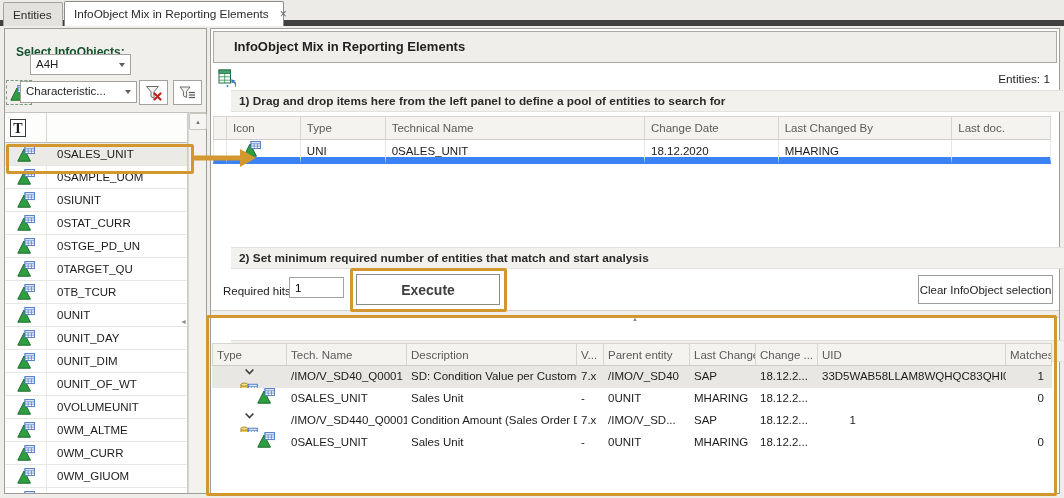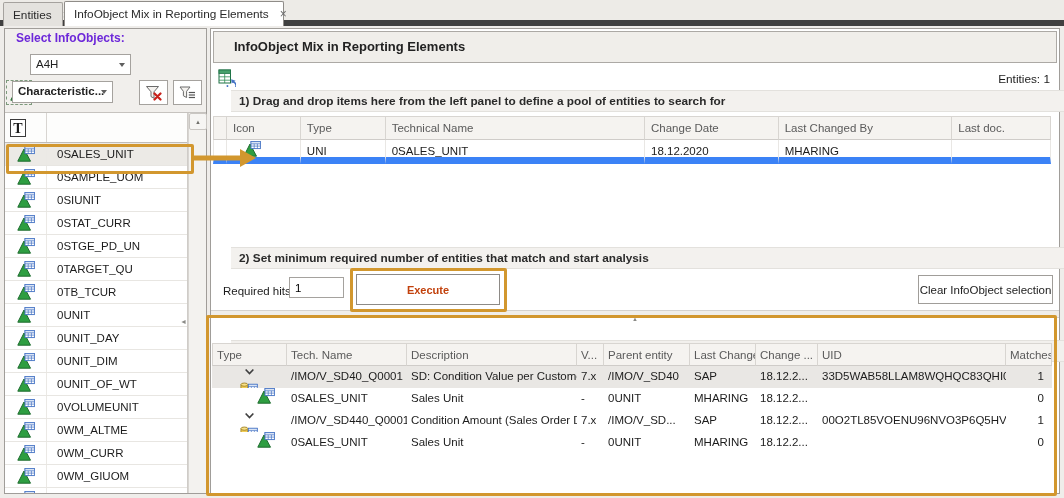--- a/index.html
+++ b/index.html
@@ -15,25 +15,25 @@
   .tab.active { background:#FFFFFF; height:25px; top:1px; z-index:3; border-color:#8F8C88; }
   .tab .close { color:#6b6b6b; font-size:12px; line-height:10px; padding:0 1px; }
   .tab-label { color:#2a2a2a; font-size:11.8px; white-space:nowrap; }
 
   
   .panel { position:absolute; border:1px solid #A09D99; background:#F1EFEC; }
   #left-panel  { left:4px;  top:28px; width:203px; height:466px; }
   #main-panel  { left:210px; top:28px; width:850px; height:466px; background:#FFFFFF; }
 
   
-  .lp-title { position:absolute; left:11px; top:2px; font-weight:bold; font-size:12px; color:#6d28d9; }
+  .lp-title { position:absolute; left:11px; top:16px; font-weight:bold; font-size:12px; color:#14532d; }
   .combo { position:absolute; background:#fff; border:1px solid #A5A29E; height:21px; padding:3px 18px 0 5px; font-size:11.5px; color:#222; cursor:default; }
   .combo::after { content:""; position:absolute; right:5px; top:8px; border-left:3.5px solid transparent; border-right:3.5px solid transparent; border-top:4.5px solid #5f5f5f; }
   #combo-system { left:25px; top:25px; width:101px; }
-  #combo-type   { left:7px; top:52px; width:101px; height:22px;font-weight:bold; }
+  #combo-type   { left:15px; top:52px; width:117px; height:22px; }
   .iconbtn { position:absolute; background:#F6F5F2; border:1px solid #A5A29E; display:flex; align-items:center; justify-content:center; cursor:default; }
   #btn-infoobject { left:1px; top:51px; width:26px; height:25px; background:transparent; border:1px dashed #7d9a7d; }
   #btn-clear-filter { left:134px; top:51px; width:29px; height:25px; background:#fff; }
   #btn-filter-menu  { left:168px; top:51px; width:29px; height:25px; background:#fff; }
   #lp-sep { position:absolute; left:0; top:83px; width:201px; height:1px; background:#C6C3BF; }
 
   #llist { position:absolute; left:0; top:84px; width:183px; bottom:0; background:#fff; overflow:hidden; border-right:1px solid #CFCCC8; }
   #llist-header { height:30px; display:flex; align-items:center; border-bottom:1px solid #BFBCB8; background:#FDFDFC; }
   #llist-header .hc1 { width:42px; height:100%; display:flex; align-items:center; padding-left:5px; border-right:1px solid #D8D5D1; }
   .tbox { display:inline-block; width:16px; height:18px; border:1px solid #3a3a3a; font-family:"Liberation Serif","DejaVu Serif",serif; font-weight:bold; font-size:14px; line-height:17px; text-align:center; background:#fff; }
@@ -62,21 +62,21 @@
   .phead .cell { background:#F5F3F0; color:#5a5a5a; border-top:1px solid #D8D5D1; border-bottom:1px solid #CFCCC9; border-right:1px solid #D8D5D1; }
   .phead .cell:first-child { border-left:1px solid #D8D5D1; }
   .pdata .cell { background:#fff; border-bottom:7px solid #3b82f6; border-right:1px solid #E9E7E4; }
   .pdata .cell:first-child { border-left:1px solid #E9E7E4; }
   .pc0{width:12px;padding:0;} .pc1{width:74px;} .pc2{width:85px;} .pc3{width:260px;} .pc4{width:134px;} .pc5{width:174px;} .pc6{width:99px;}
   .pdata .pc1 { display:flex; align-items:center; padding-left:16px; }
 
   
   #req-label { position:absolute; left:12px; top:252px; line-height:20px; }
   #req-input { position:absolute; left:78px; top:248px; width:55px; height:21px; border:1px solid #A5A29E; padding:0 0 0 5px; font:inherit; background:#fff; }
-  #execute-btn { position:absolute; left:145px; top:245px; width:144px; height:31px; background:#fff; border:1px solid #8d8a86; font-weight:bold; font-size:11px; color:#c2410c; }
+  #execute-btn { position:absolute; left:145px; top:245px; width:144px; height:31px; background:#fff; border:1px solid #8d8a86; font-weight:bold; font-size:14px; color:#404040; }
   #clear-btn { position:absolute; left:707px; top:246px; width:135px; height:29px; background:#fff; border:1px solid #A09D99; font-size:11.5px; color:#222; }
 
   
   #splitter { position:absolute; left:0; top:281px; width:848px; height:8px; background:#F0EEEA; border-top:1px solid #D5D2CE; border-bottom:1px solid #D5D2CE; text-align:center; }
   #splitter .grip { font-size:6px; color:#8a8a86; line-height:6px; }
   #lsplit-arrow { position:absolute; left:180px; top:318px; font-size:7px; color:#8a8a86; z-index:5; }
 
   
   #result-table { position:absolute; left:1px; top:314px; width:840px; }
   .rrow { display:flex; }
@@ -445,21 +445,20 @@
               <use href="#sym-rep"></use>
             </svg>
           <span>REP</span>
         </div>
         <div class="cell rc1">/IMO/V_SD440_Q0001</div>
         <div class="cell rc2">Condition Amount (Sales Order D...</div>
         <div class="cell rc3">7.x</div>
         <div class="cell rc4">/IMO/V_SD...</div>
         <div class="cell rc5">SAP</div>
         <div class="cell rc6">18.12.2...</div>
-        <div class="cell rc7">00O2TL85VOENU96NVO3P6Q5HV</div>
         <div class="cell rc8 val">1</div>
       </div>
 
       <div class="rrow rdata">
         <div class="cell rc0 type-cell child">
           <svg class="ic18">
               <use href="#sym-unit"></use>
             </svg>
           <span>...</span>
         </div>

